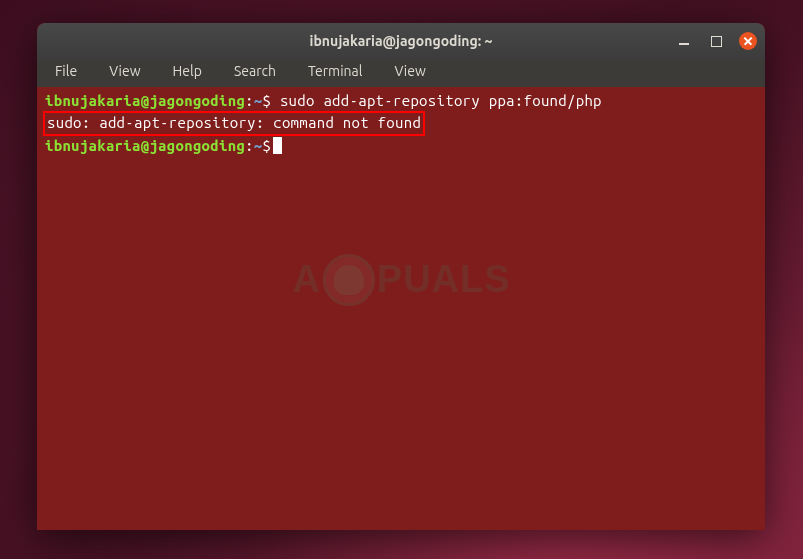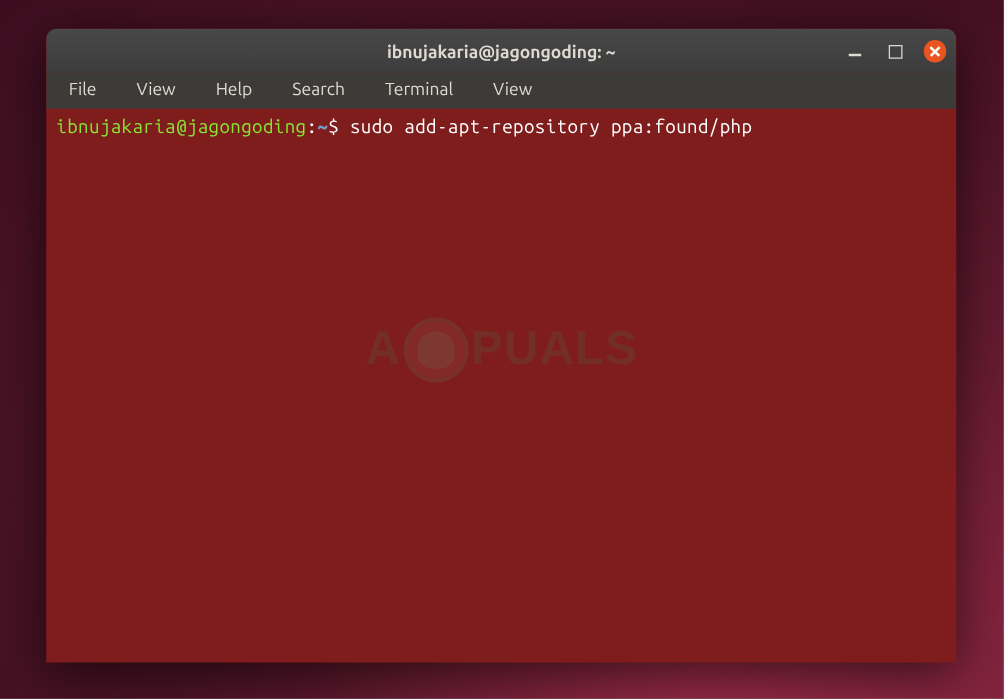--- a/index.html
+++ b/index.html
@@ -141,21 +141,21 @@
       font-family: "Ubuntu Mono", "DejaVu Sans Mono", monospace;
       letter-spacing: 0.3px;
     }
     
     .term-line {
       white-space: pre;
     }
     
     .prompt-user {
       color: #8ae234;
-      font-weight: normal;
+      font-weight: bold;
     }
     
     .prompt-path {
       color: #729fcf;
       font-weight: bold;
     }
     
     .prompt-sep {
       color: #ffffff;
     }
@@ -236,20 +236,22 @@
     <span class="menu-item">File</span>
     <span class="menu-item">View</span>
     <span class="menu-item">Help</span>
     <span class="menu-item">Search</span>
     <span class="menu-item">Terminal</span>
     <span class="menu-item">View</span>
   </div>
 
   <div class="terminal-content">
     <div class="term-line"><span class="prompt-user">ibnujakaria@jagongoding</span><span class="prompt-sep">:</span><span class="prompt-path">~</span><span class="prompt-sep">$</span><span class="command-text"> sudo add-apt-repository ppa:found/php</span></div>
+    <div class="term-line"><span class="highlight-box"><span class="command-text">sudo: add-apt-repository: command not found</span></span></div>
+    <div class="term-line"><span class="prompt-user">ibnujakaria@jagongoding</span><span class="prompt-sep">:</span><span class="prompt-path">~</span><span class="prompt-sep">$</span><span class="cursor-block"></span></div>
   </div>
 
 </div>
 
 <div class="watermark">
   <span>A</span>
   <span class="watermark-icon">
     <span class="watermark-face"></span>
   </span>
   <span>PUALS</span>

